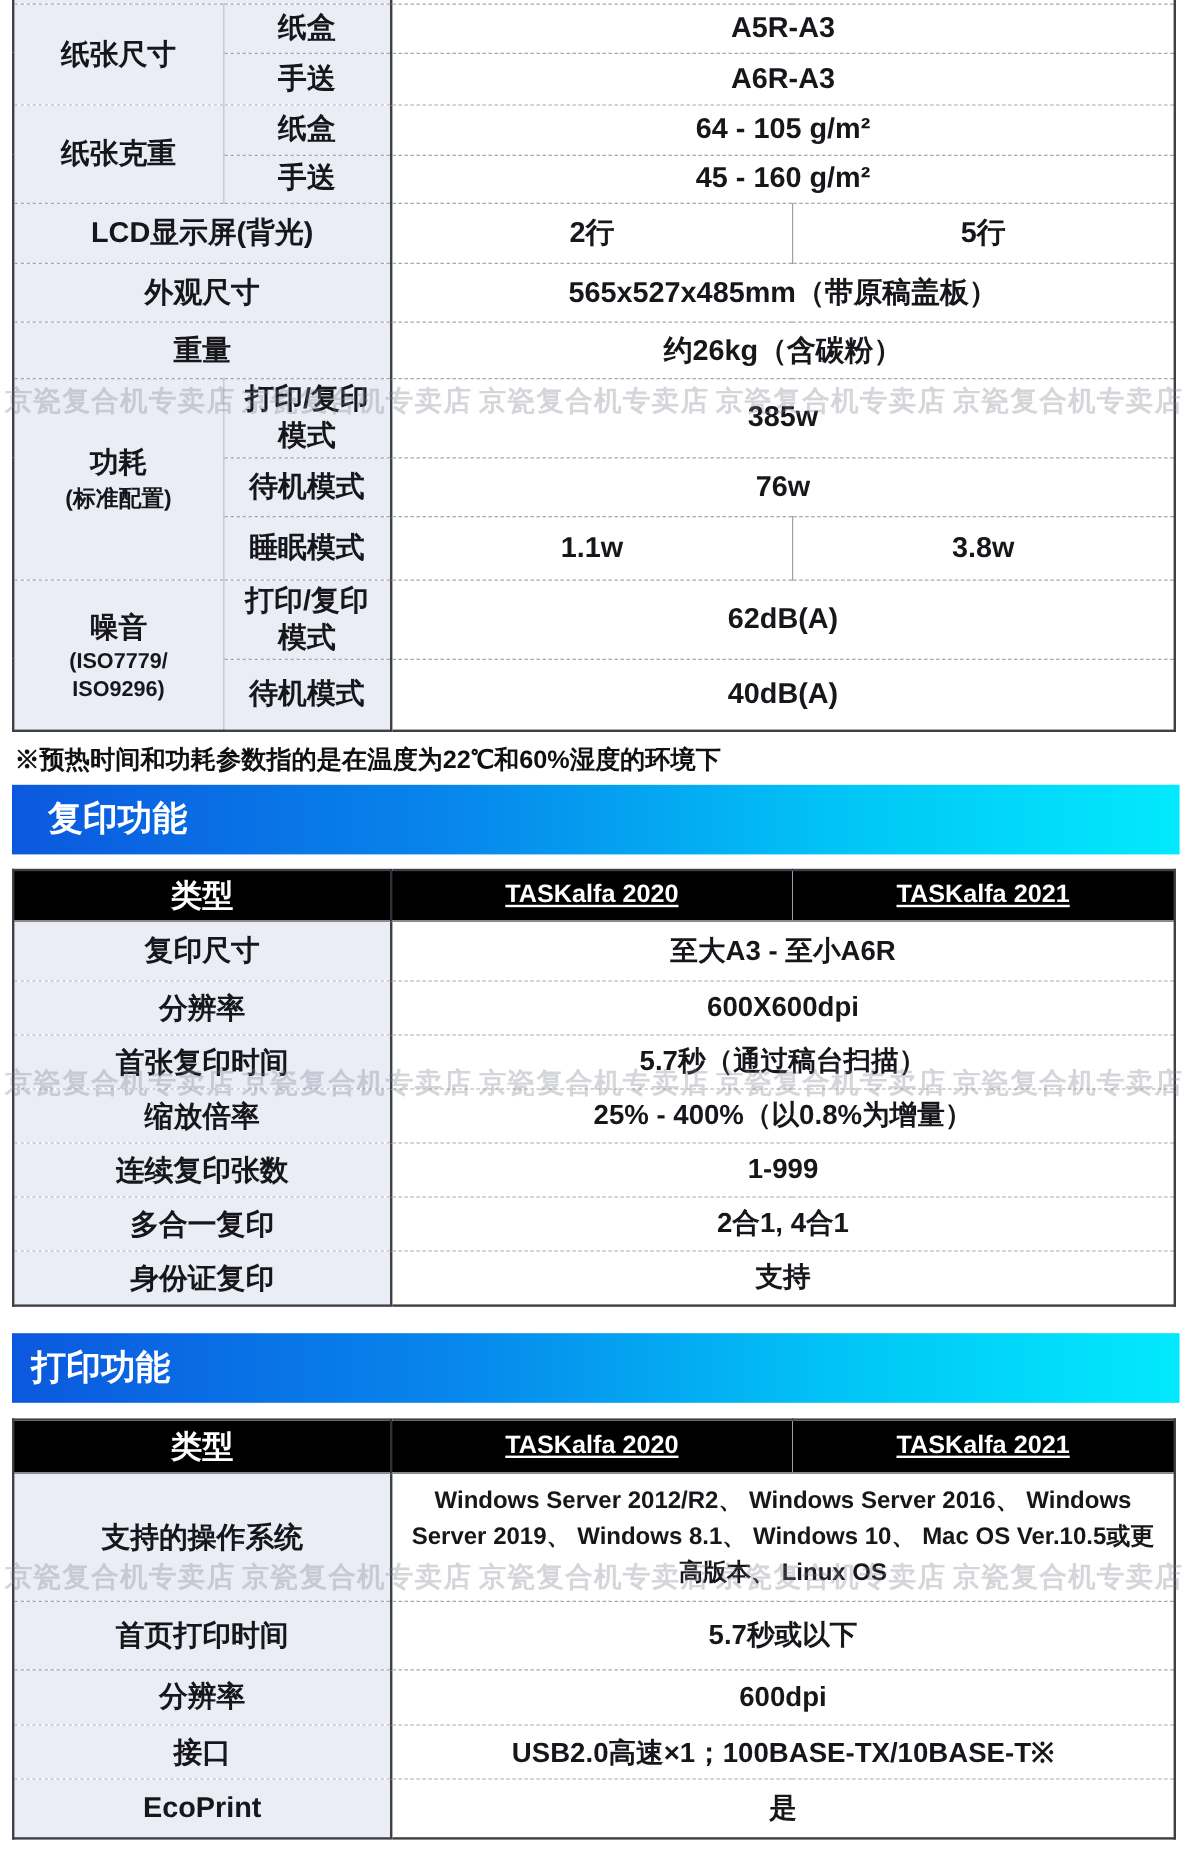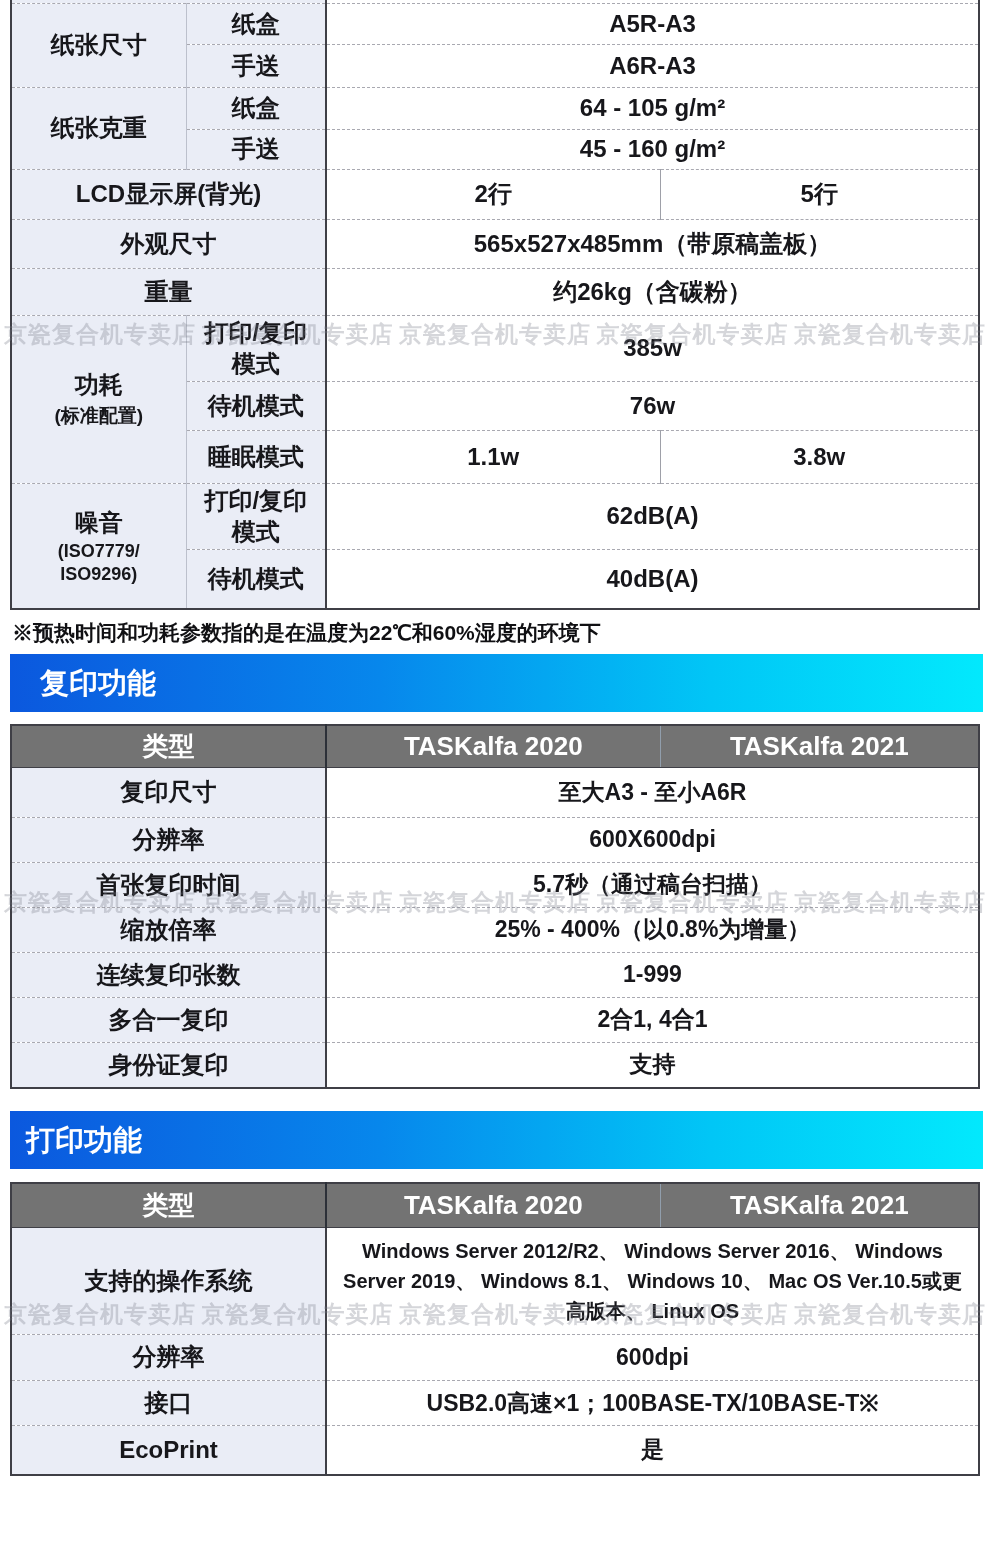--- a/index.html
+++ b/index.html
@@ -22,23 +22,23 @@
   .lab .note1 { font-size:19px; font-weight:600; margin-top:2px; }
   .lab .note2 { font-size:18px; font-weight:600; line-height:1.15; margin-top:2px; }
   .sub { background:#eaedf6; text-align:center; font-weight:700; font-size:24px; line-height:1.3; padding:0 8px; }
   .main { border-right:1px solid #bcc0cc; }
   .val { background:#ffffff; text-align:center; font-size:24px; font-weight:600; }
   .v1 { border-left:2px solid #3f3f46; }
   .v2 { border-left:1px solid #9ea0a8; }
 
   
   .cmp { border:2px solid #3f3f46; }
-  .cmp th { background:#737373; color:#ffffff; }
+  .cmp th { background:#000000; color:#ffffff; }
   .cmp th.htype { font-size:26px; font-weight:700; }
-  .cmp th.hmodel { font-size:26px; font-weight:700; border-left:1px solid rgba(10,40,70,0.45); }
+  .cmp th.hmodel { font-size:21px; font-weight:700; border-left:1px solid rgba(10,40,70,0.45);text-decoration:underline; }
   .cmp th.hm1 { border-left:2px solid #2c3038; }
   .cmp th { border-bottom:1px solid #3f3f46; }
   .cmp tbody td { border-top:1px dashed #a9a9b1; }
   .cmp tbody tr:first-child td { border-top:none; }
   .cmp .val { font-size:23px; }
   .cmp .os { font-size:20px; line-height:1.5; padding:8px 14px;margin-left:24px; }
 
   
   .banner {
     margin-left:10px; width:973px; height:58px;
@@ -222,20 +222,24 @@
         <th class="htype">类型</th>
         <th class="hmodel hm1">TASKalfa 2020</th>
         <th class="hmodel">TASKalfa 2021</th>
       </tr>
     </thead>
     <tbody>
       <tr class="p1">
         <td class="lab">支持的操作系统</td>
         <td class="val v1 os" colspan="2">Windows Server 2012/R2、 Windows Server 2016、 Windows Server 2019、 Windows 8.1、 Windows 10、 Mac OS Ver.10.5或更高版本、 Linux OS</td>
       </tr>
+      <tr class="p2">
+        <td class="lab">首页打印时间</td>
+        <td class="val v1" colspan="2">5.7秒或以下</td>
+      </tr>
       <tr class="p3">
         <td class="lab">分辨率</td>
         <td class="val v1" colspan="2">600dpi</td>
       </tr>
       <tr class="p5">
         <td class="lab">接口</td>
         <td class="val v1" colspan="2">USB2.0高速×1；100BASE-TX/10BASE-T※</td>
       </tr>
       <tr class="p6">
         <td class="lab">EcoPrint</td>

